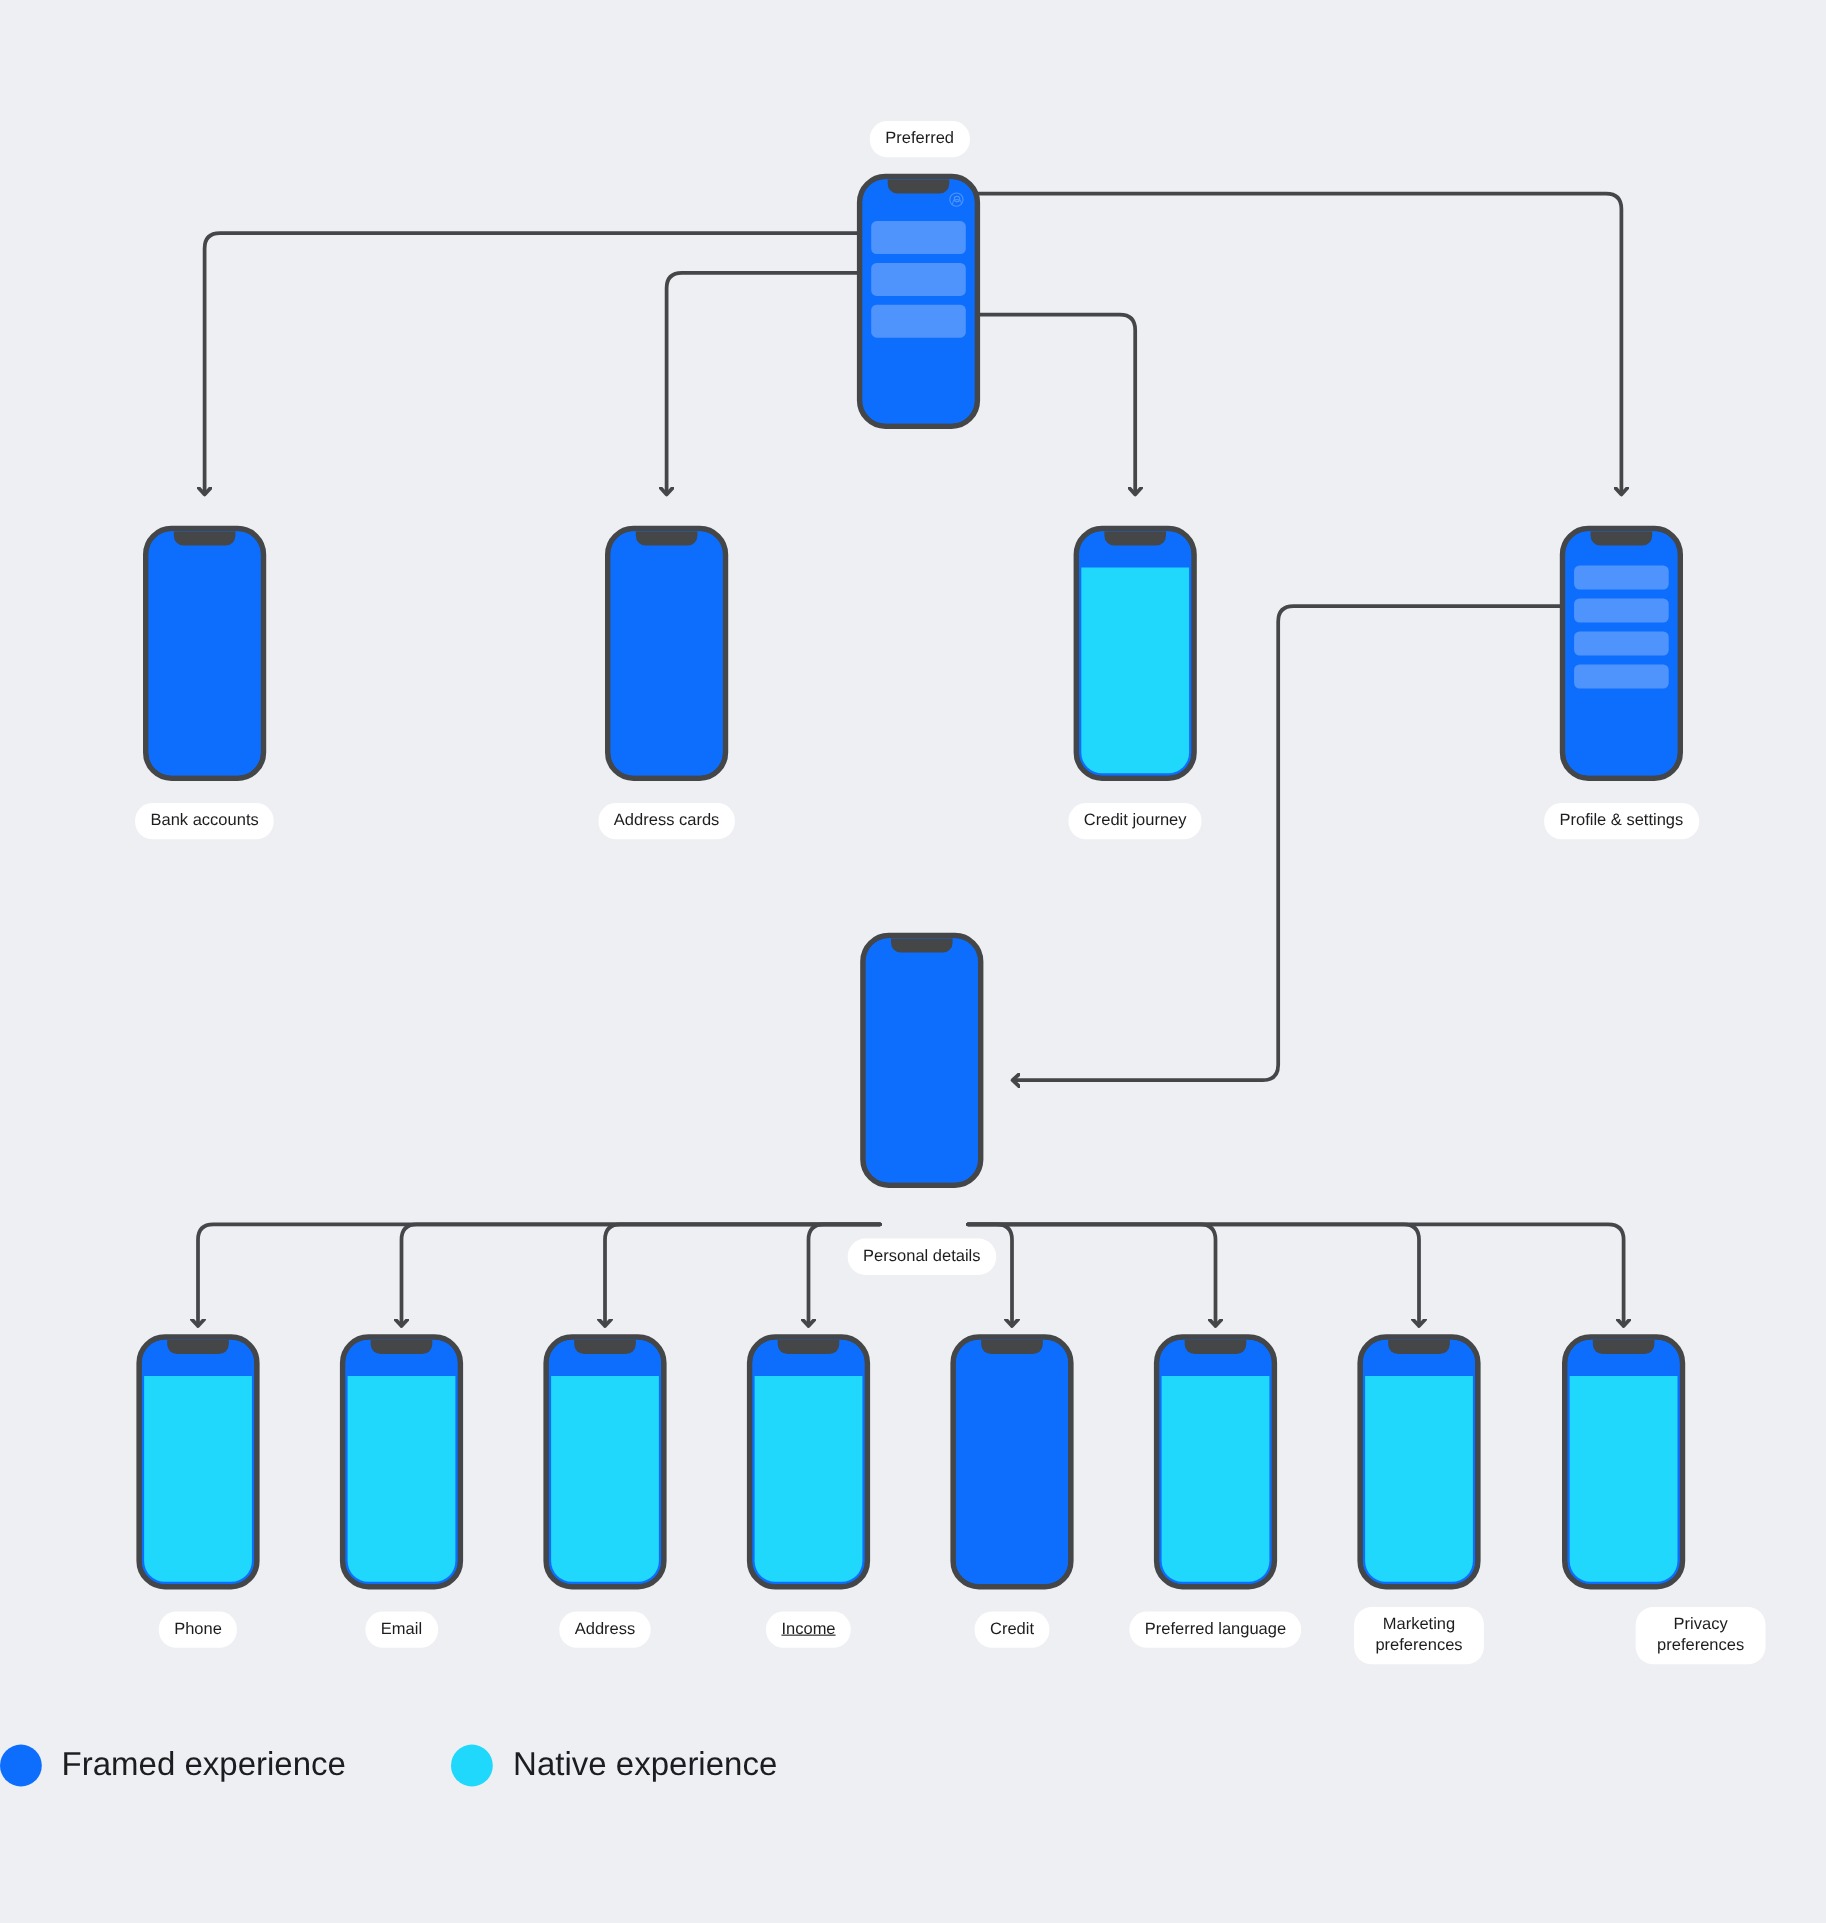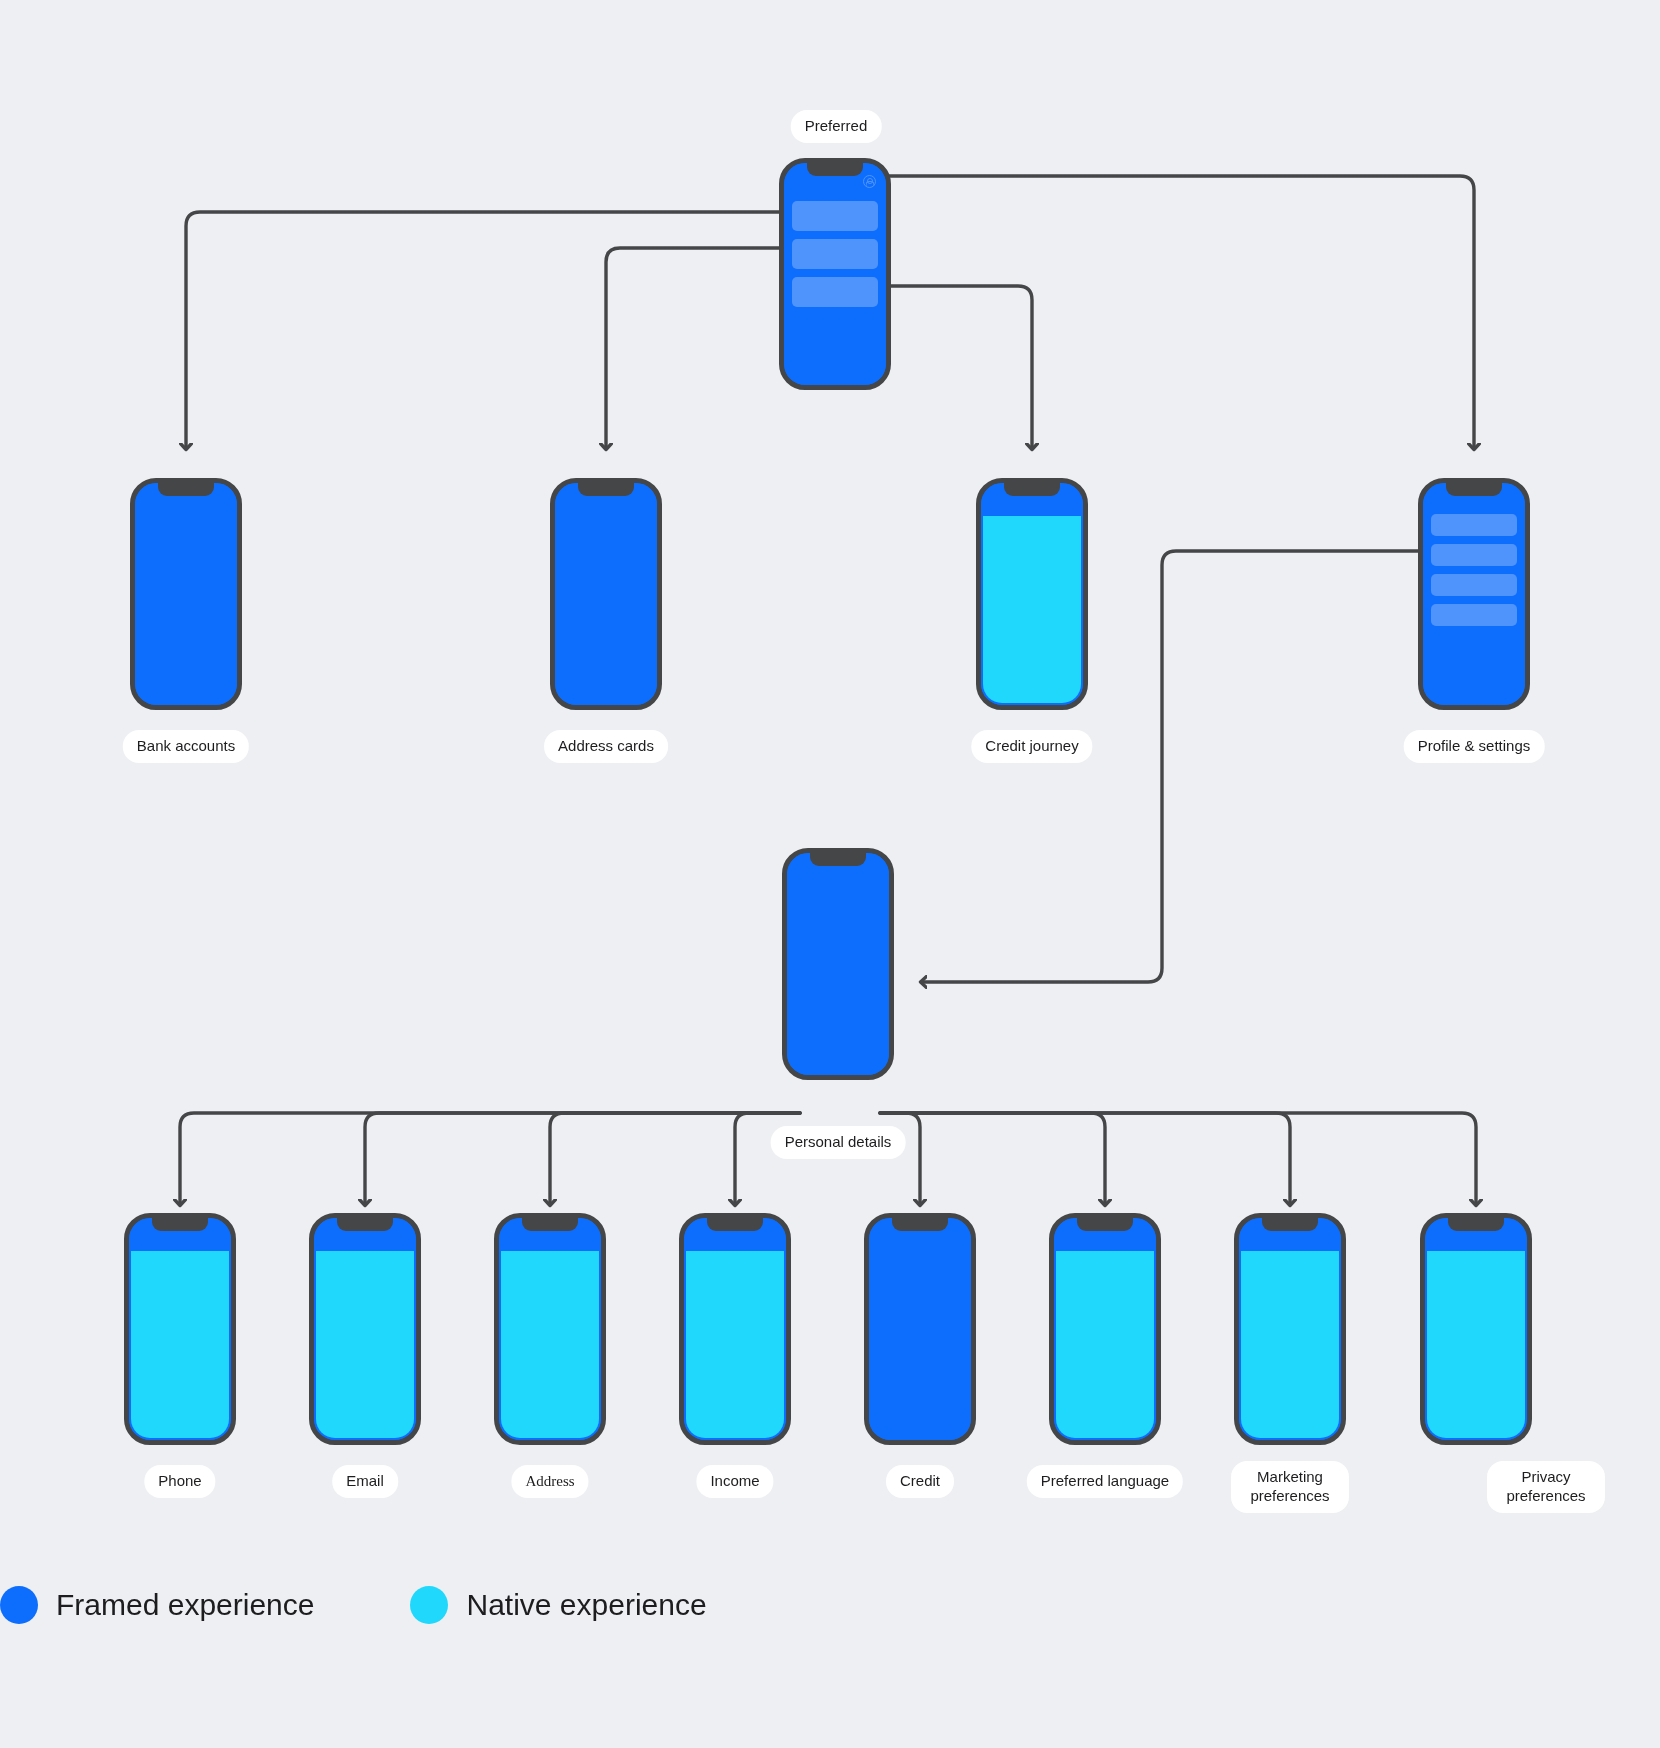--- a/index.html
+++ b/index.html
@@ -271,31 +271,31 @@
   <div class="pill" style="left:365px; top:1465px;">Email</div>
 
   <div class="phone" style="left:494px; top:1213px; width:112px; height:232px;">
     <div class="screen native">
       <div class="body"></div>
     </div>
     <div class="notch" style="width:56px;"></div>
     <div class="btn-left" style="top:56px; height:26px;"></div>
     <div class="btn-right" style="top:62px; height:34px;"></div>
   </div>
-  <div class="pill" style="left:550px; top:1465px;font-family:Liberation Serif, serif;">Address</div>
+  <div class="pill" style="left:550px; top:1465px;">Address</div>
 
   <div class="phone" style="left:679px; top:1213px; width:112px; height:232px;">
     <div class="screen native">
       <div class="body"></div>
     </div>
     <div class="notch" style="width:56px;"></div>
     <div class="btn-left" style="top:56px; height:26px;"></div>
     <div class="btn-right" style="top:62px; height:34px;"></div>
   </div>
-  <div class="pill" style="left:735px; top:1465px;">Income</div>
+  <div class="pill" style="left:735px; top:1465px;text-decoration:underline;">Income</div>
 
   <div class="phone" style="left:864px; top:1213px; width:112px; height:232px;">
     <div class="screen"></div>
     <div class="notch" style="width:56px;"></div>
     <div class="btn-left" style="top:56px; height:26px;"></div>
     <div class="btn-right" style="top:62px; height:34px;"></div>
   </div>
   <div class="pill" style="left:920px; top:1465px;">Credit</div>
 
   <div class="phone" style="left:1049px; top:1213px; width:112px; height:232px;">

